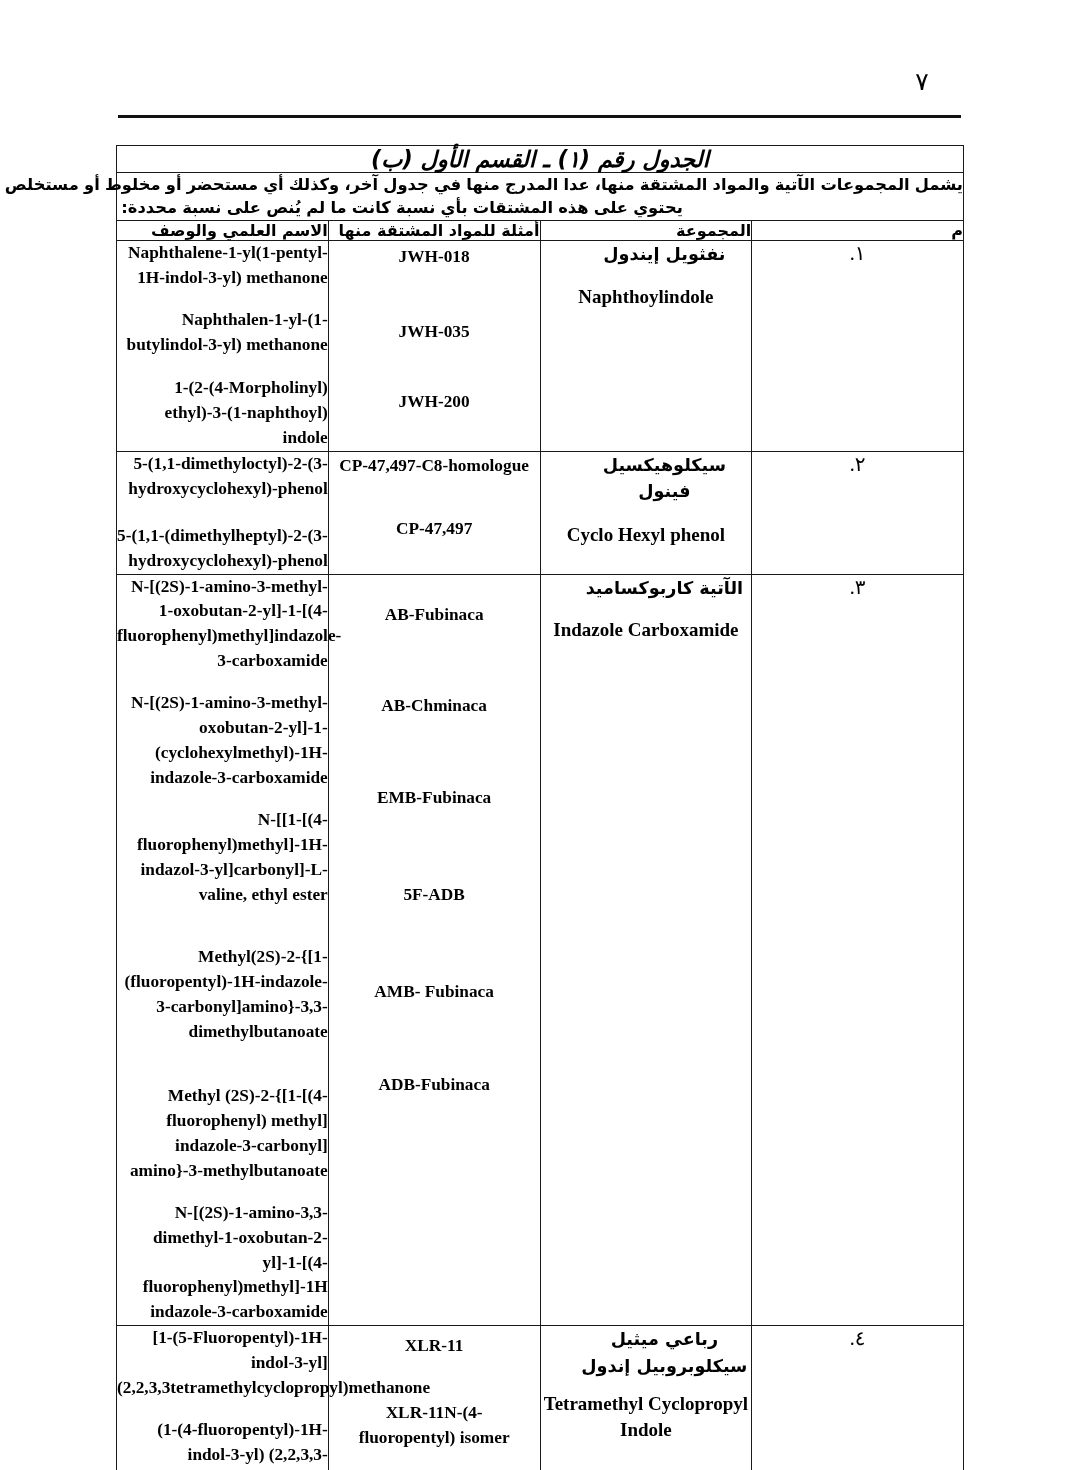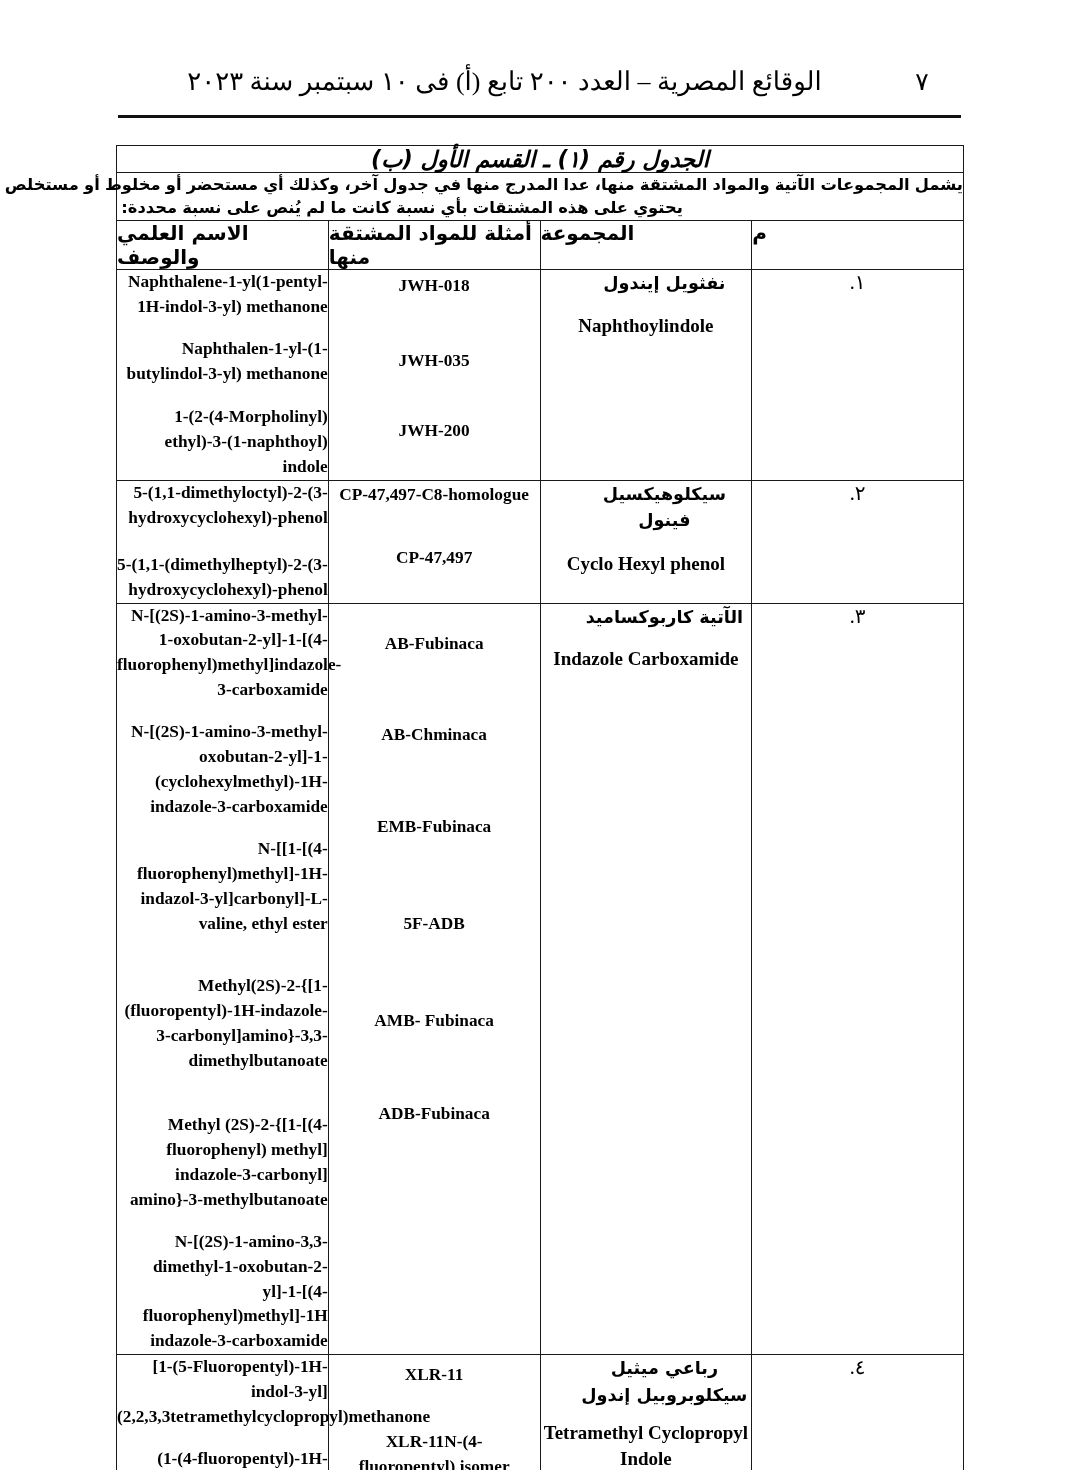--- a/index.html
+++ b/index.html
@@ -110,23 +110,23 @@
     transform-origin: right center;
   }
   .intro-line.second {
     text-align: left;
     text-align-last: left;
     direction: rtl;
   }
 
   
   th.col-head {
-    text-align: left;
+    text-align: right;
     font-family: "DejaVu Sans", "Liberation Sans", sans-serif;
-    font-size: 20px;
+    font-size: 16px;
     font-weight: bold;
     padding: 17px 4px 18px 4px;
     vertical-align: middle;
     direction: rtl;
     letter-spacing: -0.3px;
   }
 
   
   td.sci {
     direction: ltr;
@@ -189,21 +189,20 @@
   }
   td.deriv.roomy .entry { margin-bottom: 23px; }
 </style>
 </head>
 <body>
 
 <div class="page">
 
   <div class="running-head">
     <div class="page-number">٧</div>
-    <div class="head-title">الوقائع المصرية – العدد ٢٠٠ تابع (أ) فى ١٠ سبتمبر سنة ٢٠٢٣</div>
   </div>
   <div class="head-rule"></div>
 
   <div class="table-wrap">
     <table class="main">
       <tbody>
         <tr>
           <td class="title-cell" colspan="4">الجدول رقم (١) ـ القسم الأول (ب)</td>
         </tr>
         <tr>

